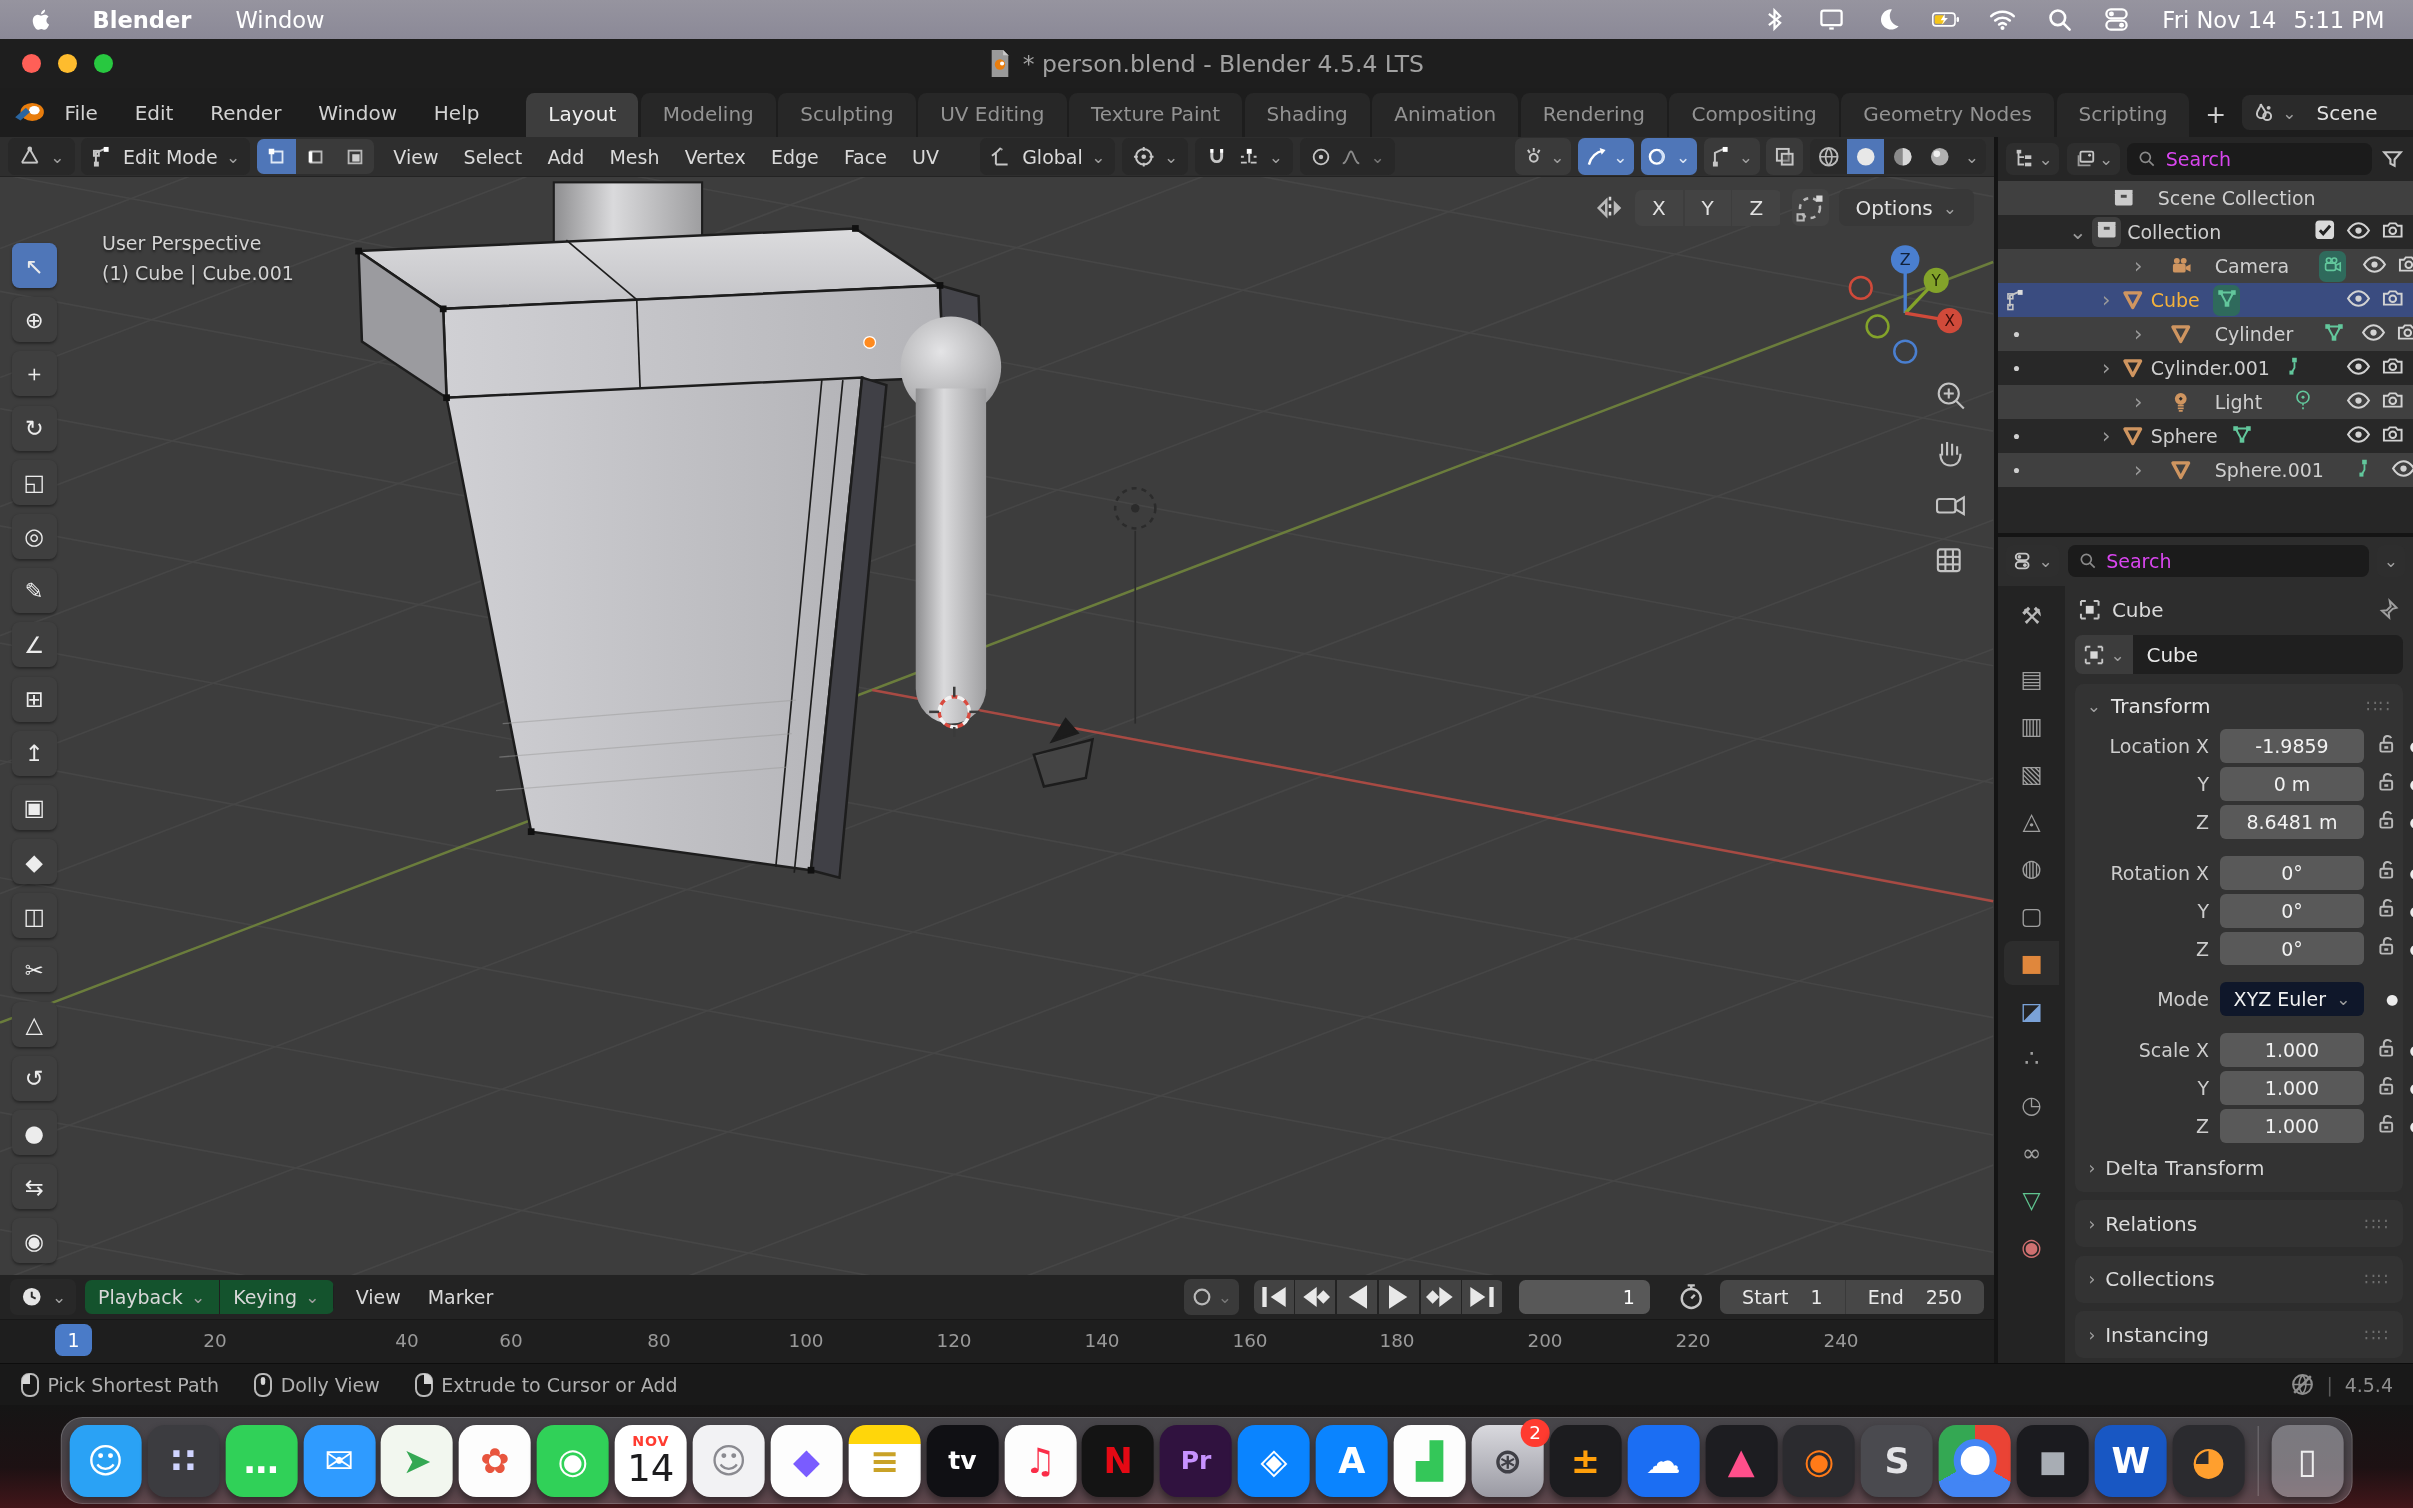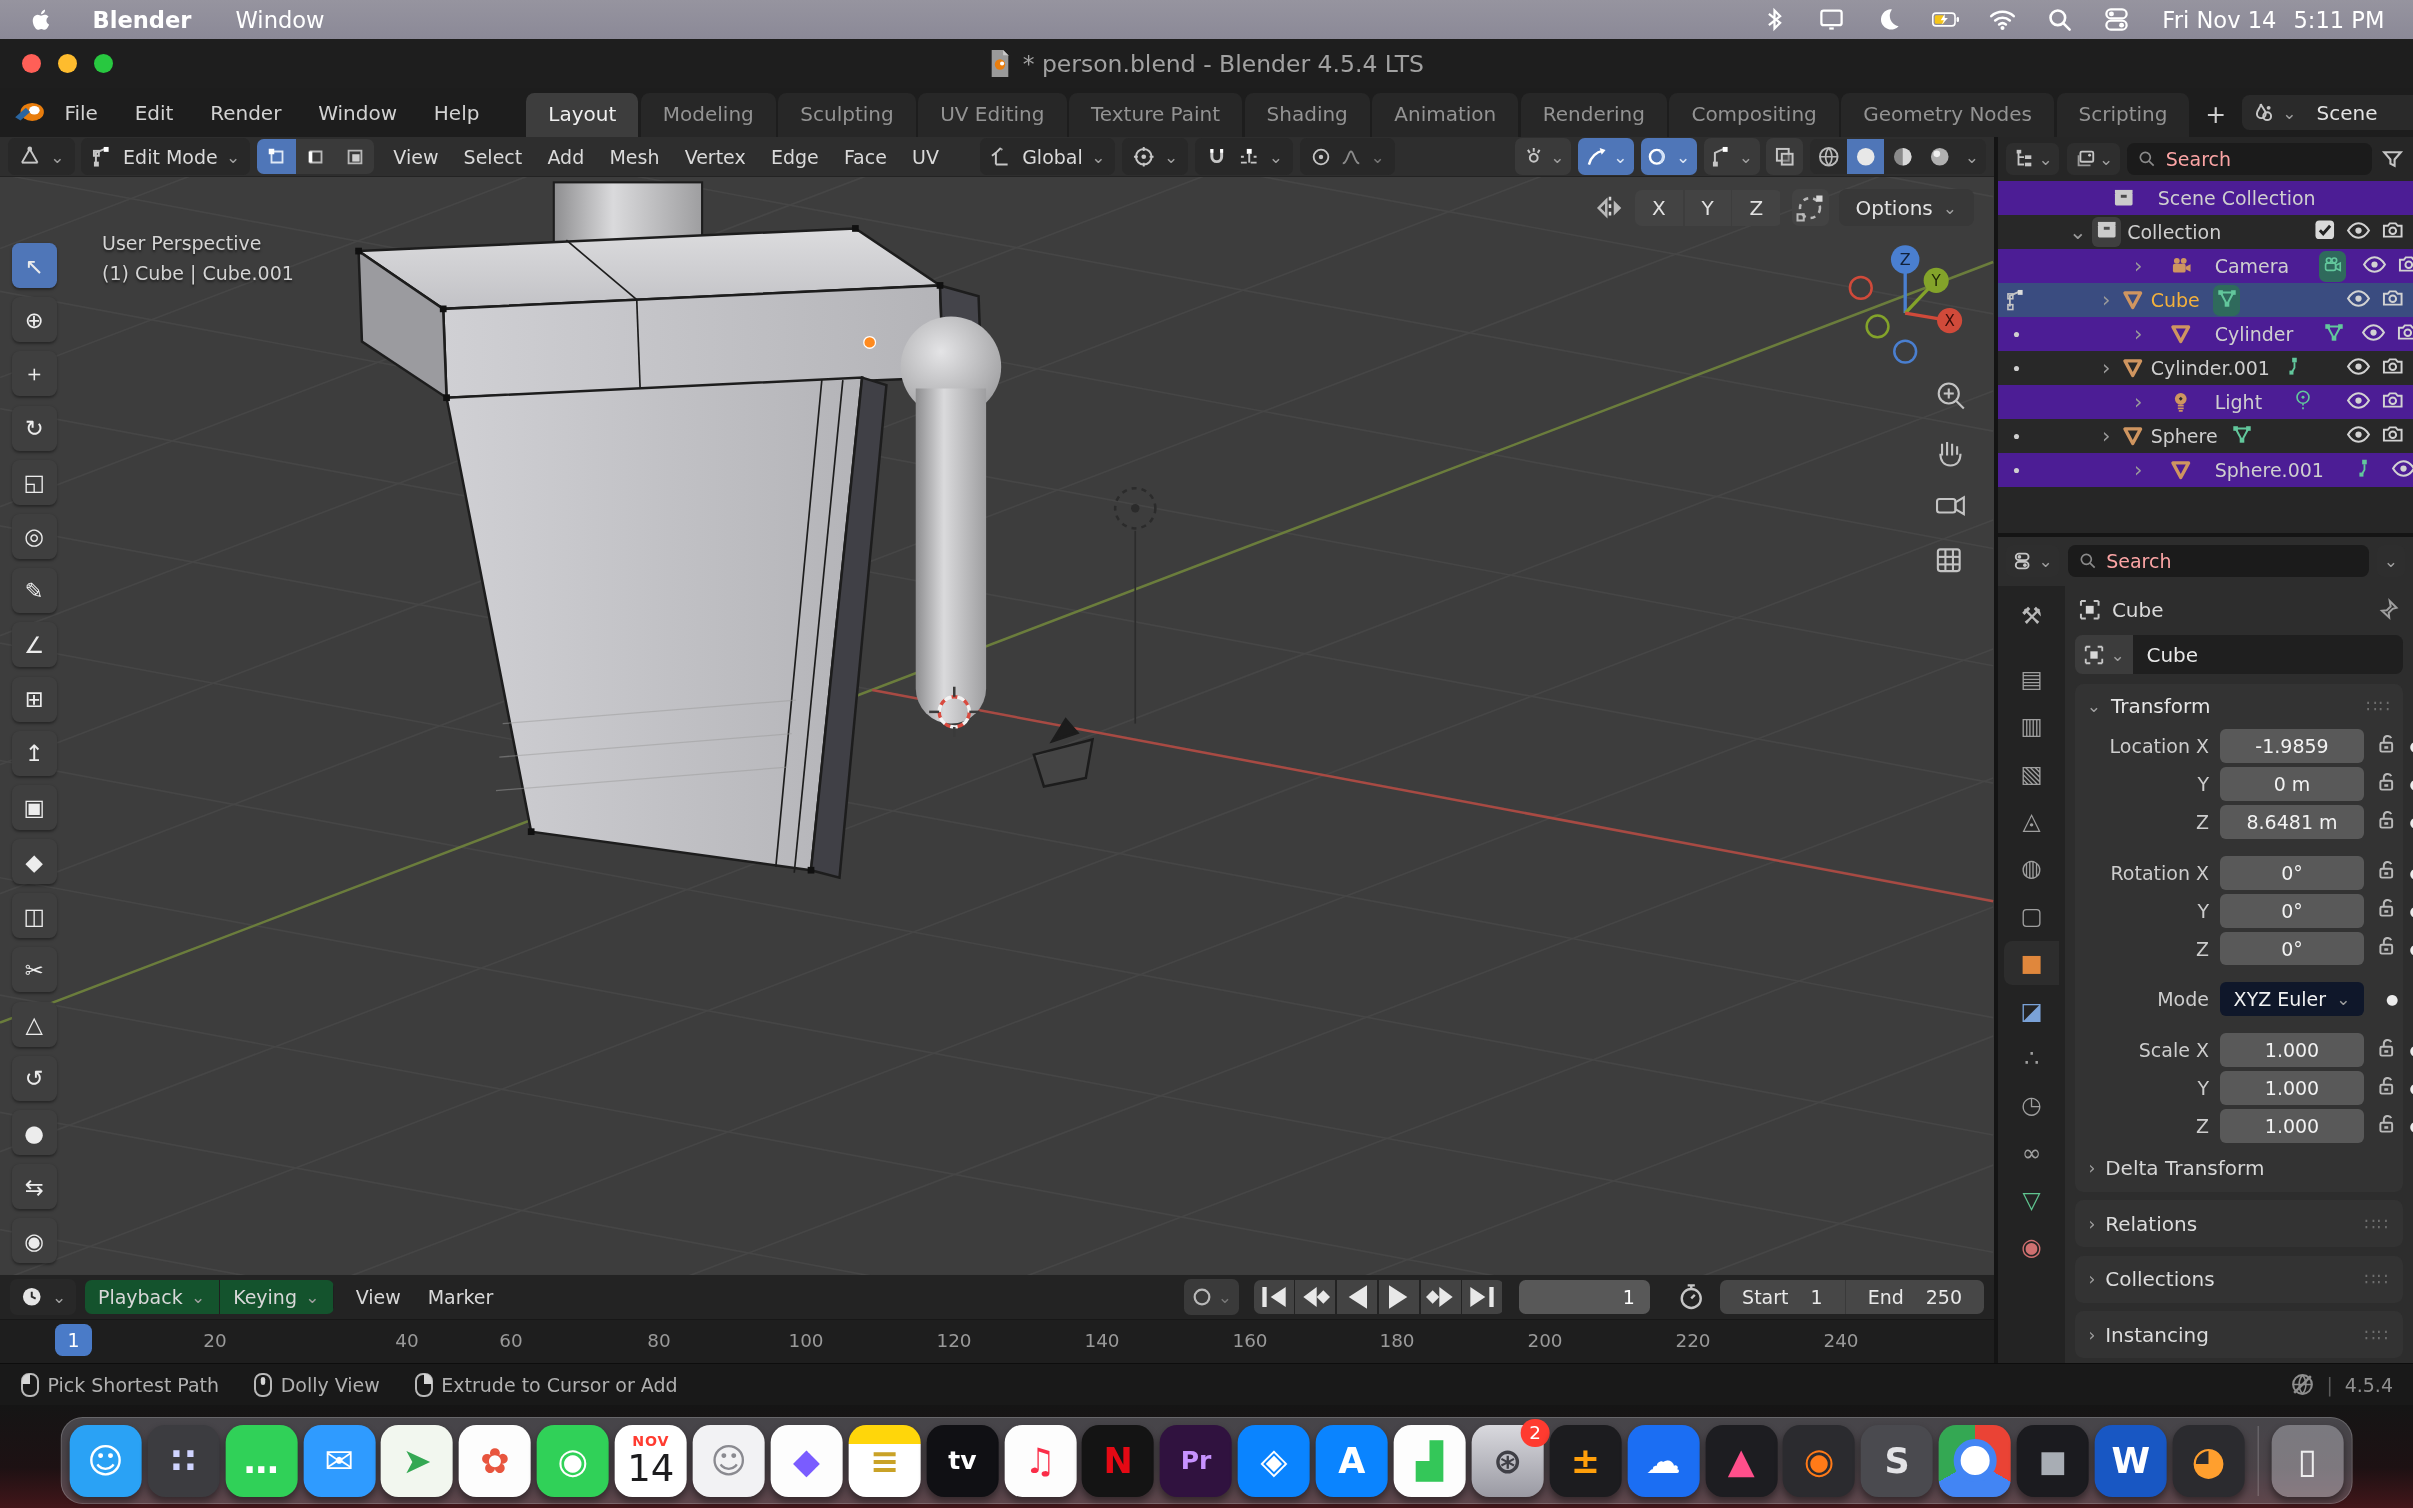--- a/index.html
+++ b/index.html
@@ -121,24 +121,24 @@
   .dock-settings{background:linear-gradient(#d9d9de,#9a9aa3);}
   .dock-trash{background:rgba(220,222,228,.35);}
   .sep{width:1.7px;height:70px;background:rgba(255,255,255,.25);margin:0 6.7px;flex:none;}
 
   
   .rightcol{position:absolute;left:1996px;top:137px;width:417px;height:1226px;background:#262626;
             border-left:2.5px solid #141414;box-sizing:border-box;}
   .outliner{position:absolute;left:0;top:0;width:100%;height:396px;background:#262626;overflow:hidden;}
   .o-header{height:44px;display:flex;align-items:center;gap:7.5px;padding:0 8.4px;}
   .srch{flex:1;display:flex;align-items:center;gap:8.4px;background:#1b1b1b;border-radius:7.5px;
-        height:32px;padding:0 10px;color:#fca5a5;font-size:19px;}
+        height:32px;padding:0 10px;color:#d946ef;font-size:19px;}
   .mini{display:flex;align-items:center;gap:3.4px;background:#2e2e2e;border-radius:6.7px;height:32px;padding:0 6.7px;}
   .orow{height:34px;display:flex;align-items:center;font-size:19px;color:#cfcfcf;padding-right:8.4px;}
-  .orow.odd{background:#4c1d95;gap:16px;} .orow.even{background:#282828;}
+  .orow.odd{background:#404040;gap:16px;} .orow.even{background:#282828;}
   .orow.selected{background:#3a4c80;}
   .o-left{width:37px;display:flex;align-items:center;justify-content:center;flex:none;}
   .o-chev{width:28.5px;color:#9a9a9a;font-size:21px;text-align:center;flex:none;}
   .o-label{margin-left:6.7px;white-space:nowrap;}
   .o-data{margin-left:13.4px;}
   .o-databox{background:#2f6a5c;border-radius:6.7px;padding:2.5px;}
   .o-ctrl{margin-left:auto;display:flex;align-items:center;gap:10px;}
 
   .splitter{position:absolute;left:0;top:396px;width:100%;height:4.2px;background:#141414;}
   .properties{position:absolute;left:0;top:400px;width:100%;bottom:0;background:#2d2d2d;overflow:hidden;}

